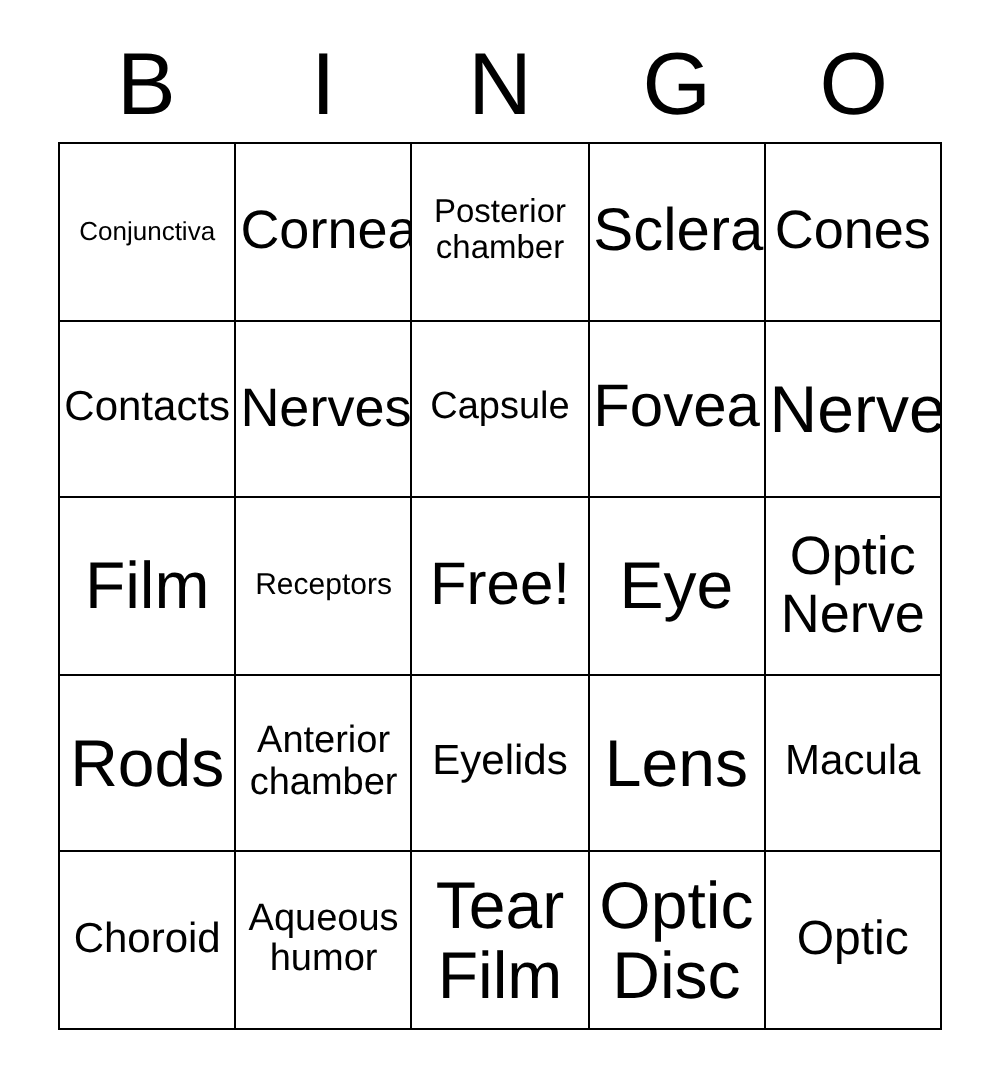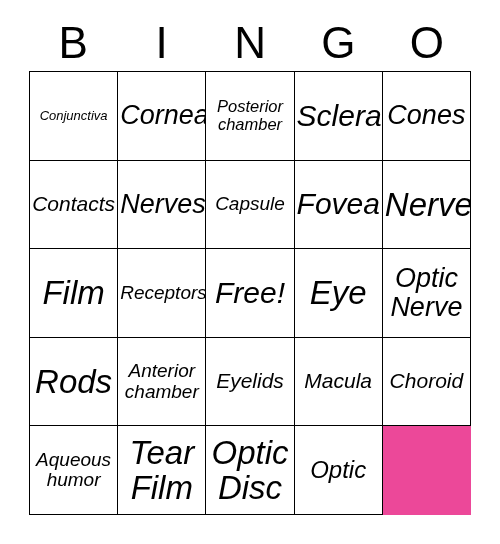--- a/index.html
+++ b/index.html
@@ -51,22 +51,21 @@
     left: 29px;
     top: 71px;
     width: 442px;
     height: 444px;
     display: grid;
     grid-template-columns: repeat(5, 1fr);
     grid-template-rows: repeat(5, 1fr);
     border-top: 1.6px solid #000;
     border-left: 1.6px solid #000;
     box-sizing: border-box;
-    background: #ec4899;
-    font-style: italic;
+    background: #eab308;
   }
   .cell {
     border-right: 1.6px solid #000;
     border-bottom: 1.6px solid #000;
     box-sizing: border-box;
     display: flex;
     align-items: center;
     justify-content: center;
     text-align: center;
     padding: 1px 2px;
@@ -76,21 +75,21 @@
   .cell-text {
     display: block;
     width: 100%;
     line-height: 1.08;
     white-space: pre-line;
     word-break: normal;
   }
 
   
   .fs-xs  { font-size: 13px; }
-  .fs-s   { font-size: 19px; }
+  .fs-s   { font-size: 15px; }
   .fs-sm  { font-size: 16.5px; }
   .fs-m   { font-size: 19px; }
   .fs-ml  { font-size: 21px; }
   .fs-l   { font-size: 24px; }
   .fs-xl  { font-size: 27px; }
   .fs-xxl { font-size: 30px; }
   .fs-3xl { font-size: 33px; }
 </style>
 </head>
 <body>
@@ -161,20 +160,23 @@
       <span class="cell-text fs-3xl">Rods</span>
     </div>
     <div class="cell">
       <span class="cell-text fs-m">Anterior
 chamber</span>
     </div>
     <div class="cell">
       <span class="cell-text fs-ml">Eyelids</span>
     </div>
     <div class="cell">
+      <span class="cell-text fs-3xl">Lens</span>
+    </div>
+    <div class="cell">
       <span class="cell-text fs-ml">Macula</span>
     </div>
 
     <div class="cell">
       <span class="cell-text fs-ml">Choroid</span>
     </div>
     <div class="cell">
       <span class="cell-text fs-m">Aqueous
 humor</span>
     </div>

